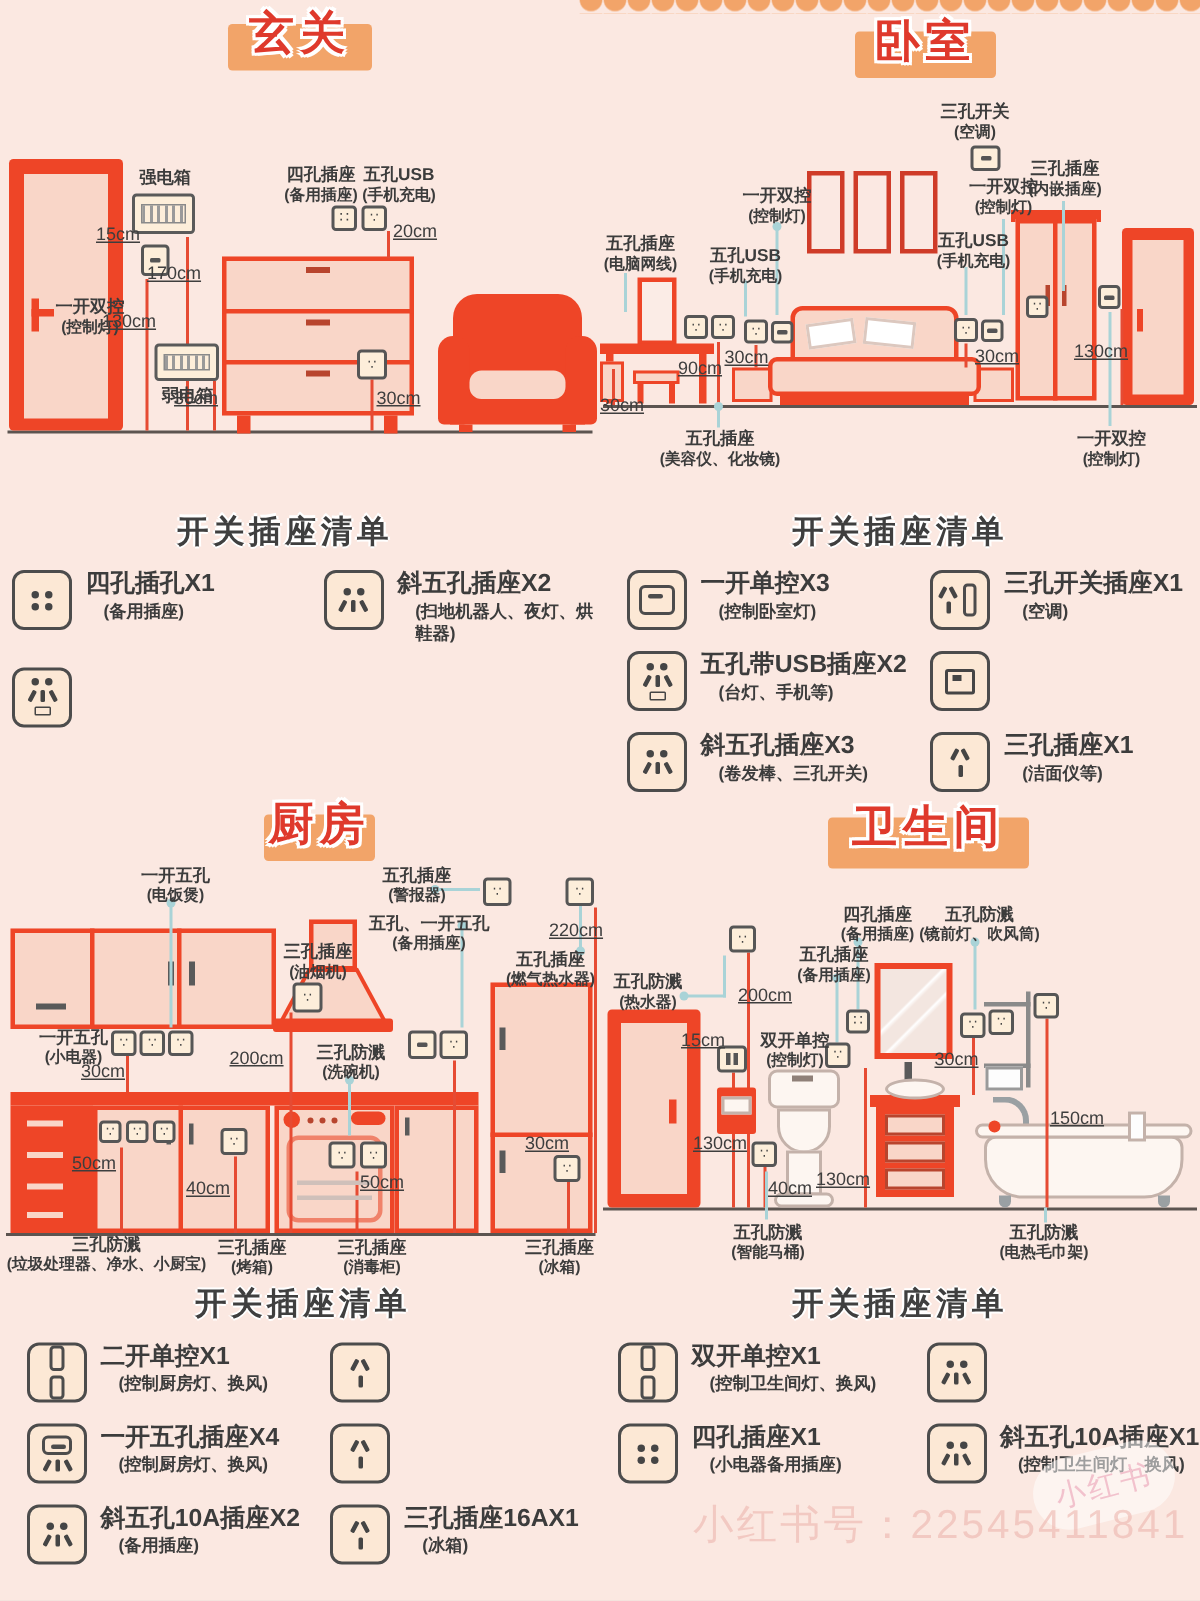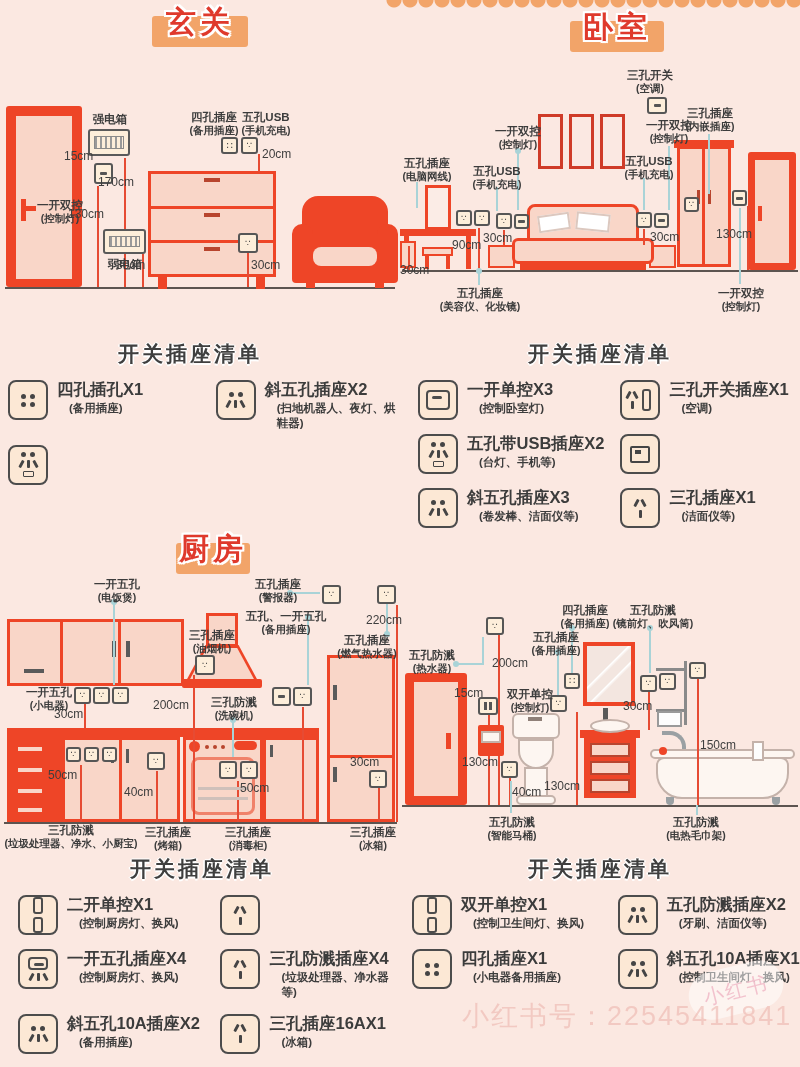--- a/index.html
+++ b/index.html
@@ -13,21 +13,21 @@
   
   .badge{position:absolute;background:#f2a469;border-radius:3px;z-index:6;}
   .badge span{position:absolute;left:0;top:-14px;width:100%;text-align:center;
     font-size:30px;font-weight:900;color:#df392c;letter-spacing:4px;
     text-shadow:2px 0 0 #fff,-2px 0 0 #fff,0 2px 0 #fff,0 -2px 0 #fff,
                 2px 2px 0 #fff,-2px -2px 0 #fff,2px -2px 0 #fff,-2px 2px 0 #fff;}
   
   .ann{position:absolute;text-align:center;line-height:1.22;z-index:7;}
   .ann b{display:block;font-size:11.5px;font-weight:700;color:#3c3c3c;}
   .ann i{display:block;font-style:normal;font-size:10.5px;font-weight:700;color:#3c3c3c;}
-  .meas{position:absolute;font-size:12px;color:#3e3e3e;z-index:7;white-space:nowrap;}
+  .meas{position:absolute;font-size:12px;color:#3e3e3e;z-index:7;white-space:nowrap;text-decoration:underline;}
   
   .rl{position:absolute;width:2px;background:#e64b33;z-index:2;}
   .bl{position:absolute;width:2px;background:#a9d3d7;z-index:2;}
   .blh{position:absolute;height:2px;background:#a9d3d7;z-index:2;}
   .bdot{position:absolute;width:6px;height:6px;border-radius:50%;background:#a9d3d7;z-index:3;}
   .floor{position:absolute;height:2px;background:#5c5450;z-index:1;}
   
   .red{background:#ee4527;}
   .panel{background:#f9d6c8;border:3px solid #ee4527;box-sizing:border-box;}
   .fur{position:absolute;box-sizing:border-box;z-index:1;}
@@ -384,20 +384,23 @@
     <span class="meas" style="left:366px;top:78px">220cm</span>
     <span class="meas" style="left:54px;top:172px">30cm</span>
     <span class="meas" style="left:153px;top:163px">200cm</span>
     <span class="meas" style="left:48px;top:233px">50cm</span>
     <span class="meas" style="left:124px;top:250px">40cm</span>
     <span class="meas" style="left:240px;top:246px">50cm</span>
     <span class="meas" style="left:350px;top:220px">30cm</span>
   </div>
 
   <div class="sec" style="left:400px;top:535px;width:400px;height:330px">
+    <div class="badge" style="left:152px;top:10px;width:134px;height:34px">
+      <span>卫生间</span>
+      </div>
     <div class="floor" style="left:2px;top:270px;width:396px"></div>
 
     <div class="fur red" style="left:5px;top:138px;width:62px;height:132px;border-radius:3px"></div>
     <div class="fur" style="left:14px;top:147px;width:44px;height:114px;background:#f9d6c8"></div>
     <div class="fur red" style="left:46px;top:198px;width:5px;height:16px;z-index:2"></div>
 
     <div class="sk kw2" style="left:78px;top:162px;width:20px;height:18px"></div>
     <div class="fur red" style="left:78px;top:190px;width:26px;height:31px;border-radius:2px;z-index:3"></div>
     <div class="fur" style="left:81px;top:196px;width:20px;height:12px;background:#fdf6f1;border:2px solid #c4b2aa;z-index:4"></div>
 
@@ -611,21 +614,21 @@
             <span class="dt"></span>
           </span>
           <span class="dr">
             <span class="db dbl"></span>
             <span class="db"></span>
             <span class="db dbr"></span>
           </span>
         </span>
     <span class="item-text">
       <span class="item-title" style="display:block">斜五孔插座X3</span>
-      <span class="item-note" style="display:block">(卷发棒、洁面仪等)</span>
+      <span class="item-note" style="display:block">(卷发棒、三孔开关)</span>
     </span>
   </div>
 
   <div class="item">
     <span class="item-icon">
           <span class="dr">
             <span class="db dbl"></span>
             <span class="db dbr"></span>
           </span>
           <span class="dr">
@@ -682,24 +685,20 @@
   <div class="item">
     <span class="item-icon">
           <span class="dr">
             <span class="db dbl"></span>
             <span class="db dbr"></span>
           </span>
           <span class="dr">
             <span class="db"></span>
           </span>
         </span>
-    <span class="item-text">
-      <span class="item-title" style="display:block">三孔防溅插座X4</span>
-      <span class="item-note" style="display:block">(垃圾处理器、净水器等)</span>
-    </span>
   </div>
 
   <div class="item">
     <span class="item-icon">
           <span class="dr">
             <span class="dt"></span>
             <span class="dt"></span>
           </span>
           <span class="dr">
             <span class="db dbl"></span>
@@ -749,24 +748,20 @@
           <span class="dr">
             <span class="dt"></span>
             <span class="dt"></span>
           </span>
           <span class="dr">
             <span class="db dbl"></span>
             <span class="db"></span>
             <span class="db dbr"></span>
           </span>
         </span>
-    <span class="item-text">
-      <span class="item-title" style="display:block">五孔防溅插座X2</span>
-      <span class="item-note" style="display:block">(牙刷、洁面仪等)</span>
-    </span>
   </div>
 
   <div class="item">
     <span class="item-icon">
           <span class="dr">
             <span class="dt"></span>
             <span class="dt"></span>
           </span>
           <span class="dr">
             <span class="dt"></span>

